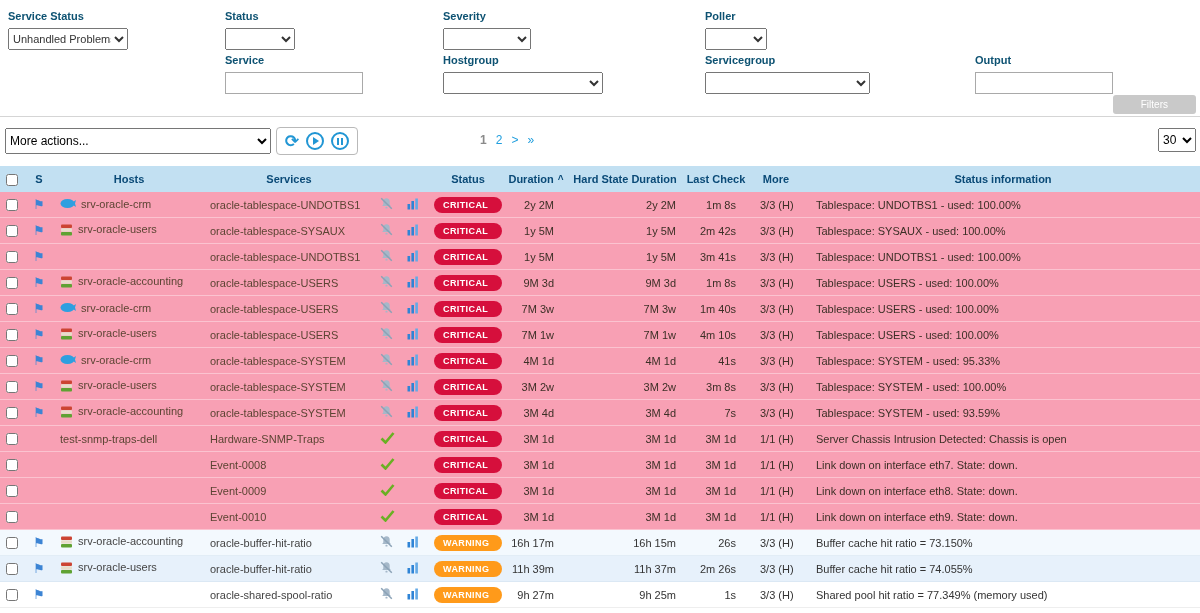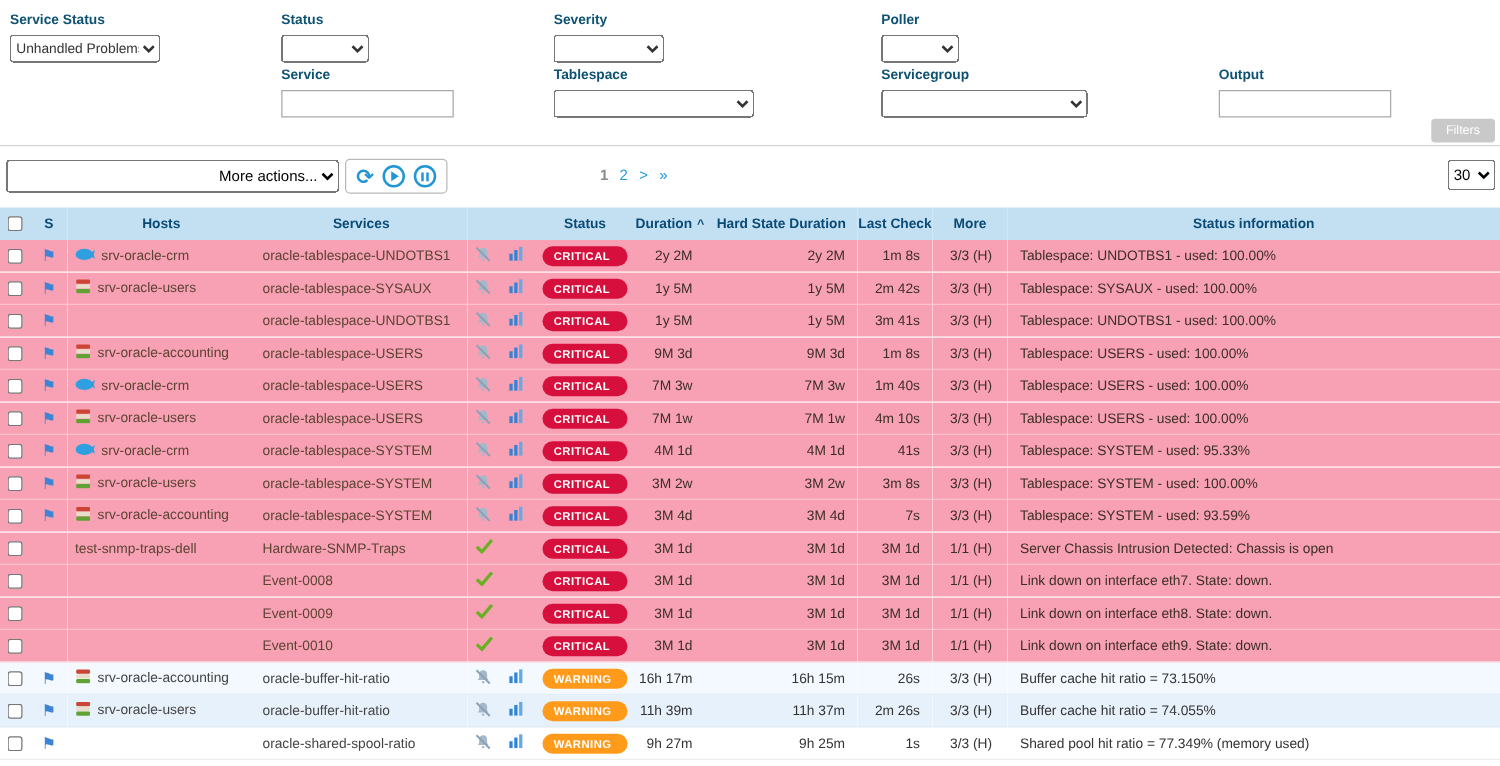--- a/index.html
+++ b/index.html
@@ -5,25 +5,25 @@
   html,body{margin:0;padding:0;background:#fff;font-family:"Liberation Sans","DejaVu Sans",sans-serif;}
   .page{position:relative;width:1200px;height:613px;overflow:hidden;background:#fff;}
 
   
   .filters{position:relative;width:1200px;height:116px;background:#fff;}
   .fgroup{position:absolute;}
   .flabel{display:block;font-size:11px;font-weight:bold;color:#0d5272;margin-bottom:6px;}
   .filters select{height:22px;font-size:11px;color:#333;}
   .filters input[type=text]{height:18px;border:1px solid #a9a9a9;font-size:11px;padding:1px 4px;}
   .filters-btn{position:absolute;right:4px;bottom:2px;background:#c9c9c9;color:#fff;border:none;
-    border-radius:3px;font-size:10px;padding:4px 12px;font-family:inherit;}
+    border-radius:3px;font-size:10px;padding:4px 28px;font-family:inherit;}
 
   
   .toolbar{position:relative;width:1200px;height:50px;border-top:1px solid #d5d5d5;box-sizing:border-box;}
-  .more-actions{position:absolute;left:5px;top:11px;width:266px;height:26px;font-size:12px;text-align:right;}
+  .more-actions{position:absolute;left:5px;top:11px;width:266px;height:26px;font-size:12px;}
   .iconbox{position:absolute;left:276px;top:10px;height:26px;border:1px solid #b9b9b9;border-radius:4px;
     display:flex;align-items:center;gap:7px;padding:0 8px;background:#fff;}
   .tb-icn{display:inline-flex;align-items:center;justify-content:center;cursor:pointer;}
   .refresh-glyph{color:#2196d4;font-size:17px;font-weight:bold;line-height:1;}
   .circ{width:14px;height:14px;border:2px solid #2196d4;border-radius:50%;display:inline-flex;align-items:center;justify-content:center;}
   .tri{width:0;height:0;border-left:6px solid #2196d4;border-top:4px solid transparent;border-bottom:4px solid transparent;margin-left:2px;}
   .pbars{display:flex;gap:2px;}
   .pbars i{display:block;width:2px;height:7px;background:#2196d4;}
   .pagination{position:absolute;left:480px;top:16px;font-size:12px;display:flex;gap:9px;align-items:center;}
   .pg-cur{color:#8a8a8a;font-weight:bold;}
@@ -88,21 +88,21 @@
       <select style="width:62px">
         <option></option>
       </select>
     </div>
 
     <div class="fgroup" style="left:225px;top:54px">
       <span class="flabel">Service</span>
       <input type="text" style="width: 128px;" value="">
     </div>
     <div class="fgroup" style="left:443px;top:54px">
-      <span class="flabel">Tablespace</span>
+      <span class="flabel">Hostgroup</span>
       <select style="width:160px">
         <option></option>
       </select>
     </div>
     <div class="fgroup" style="left:705px;top:54px">
       <span class="flabel">Servicegroup</span>
       <select style="width:165px">
         <option></option>
       </select>
     </div>

